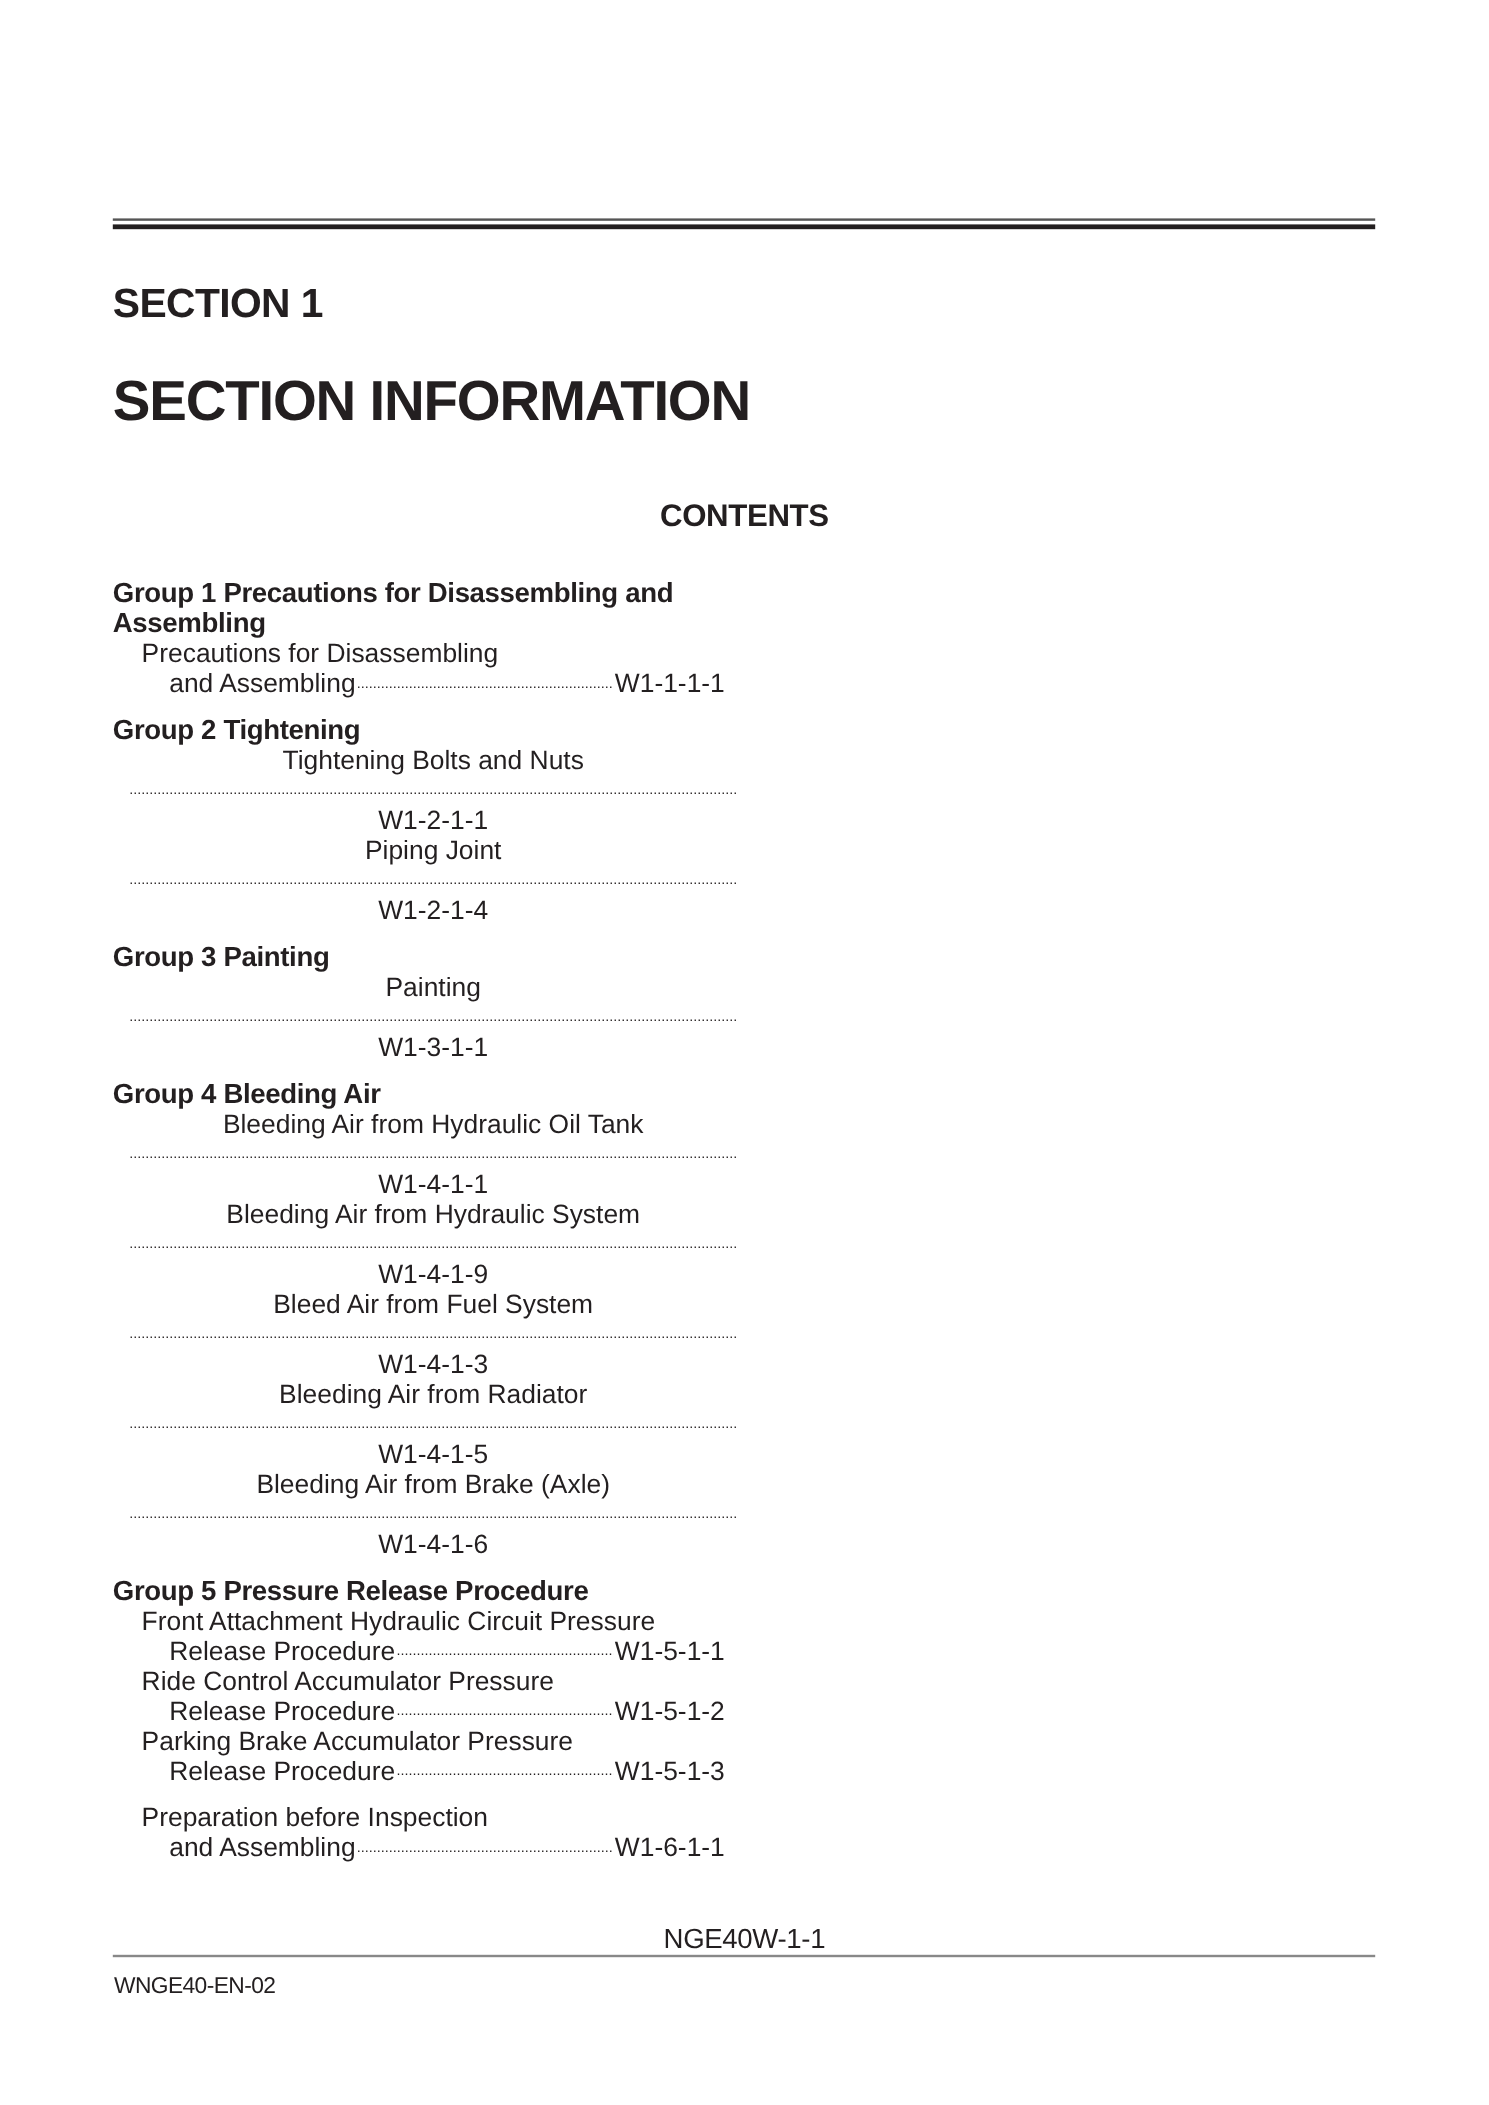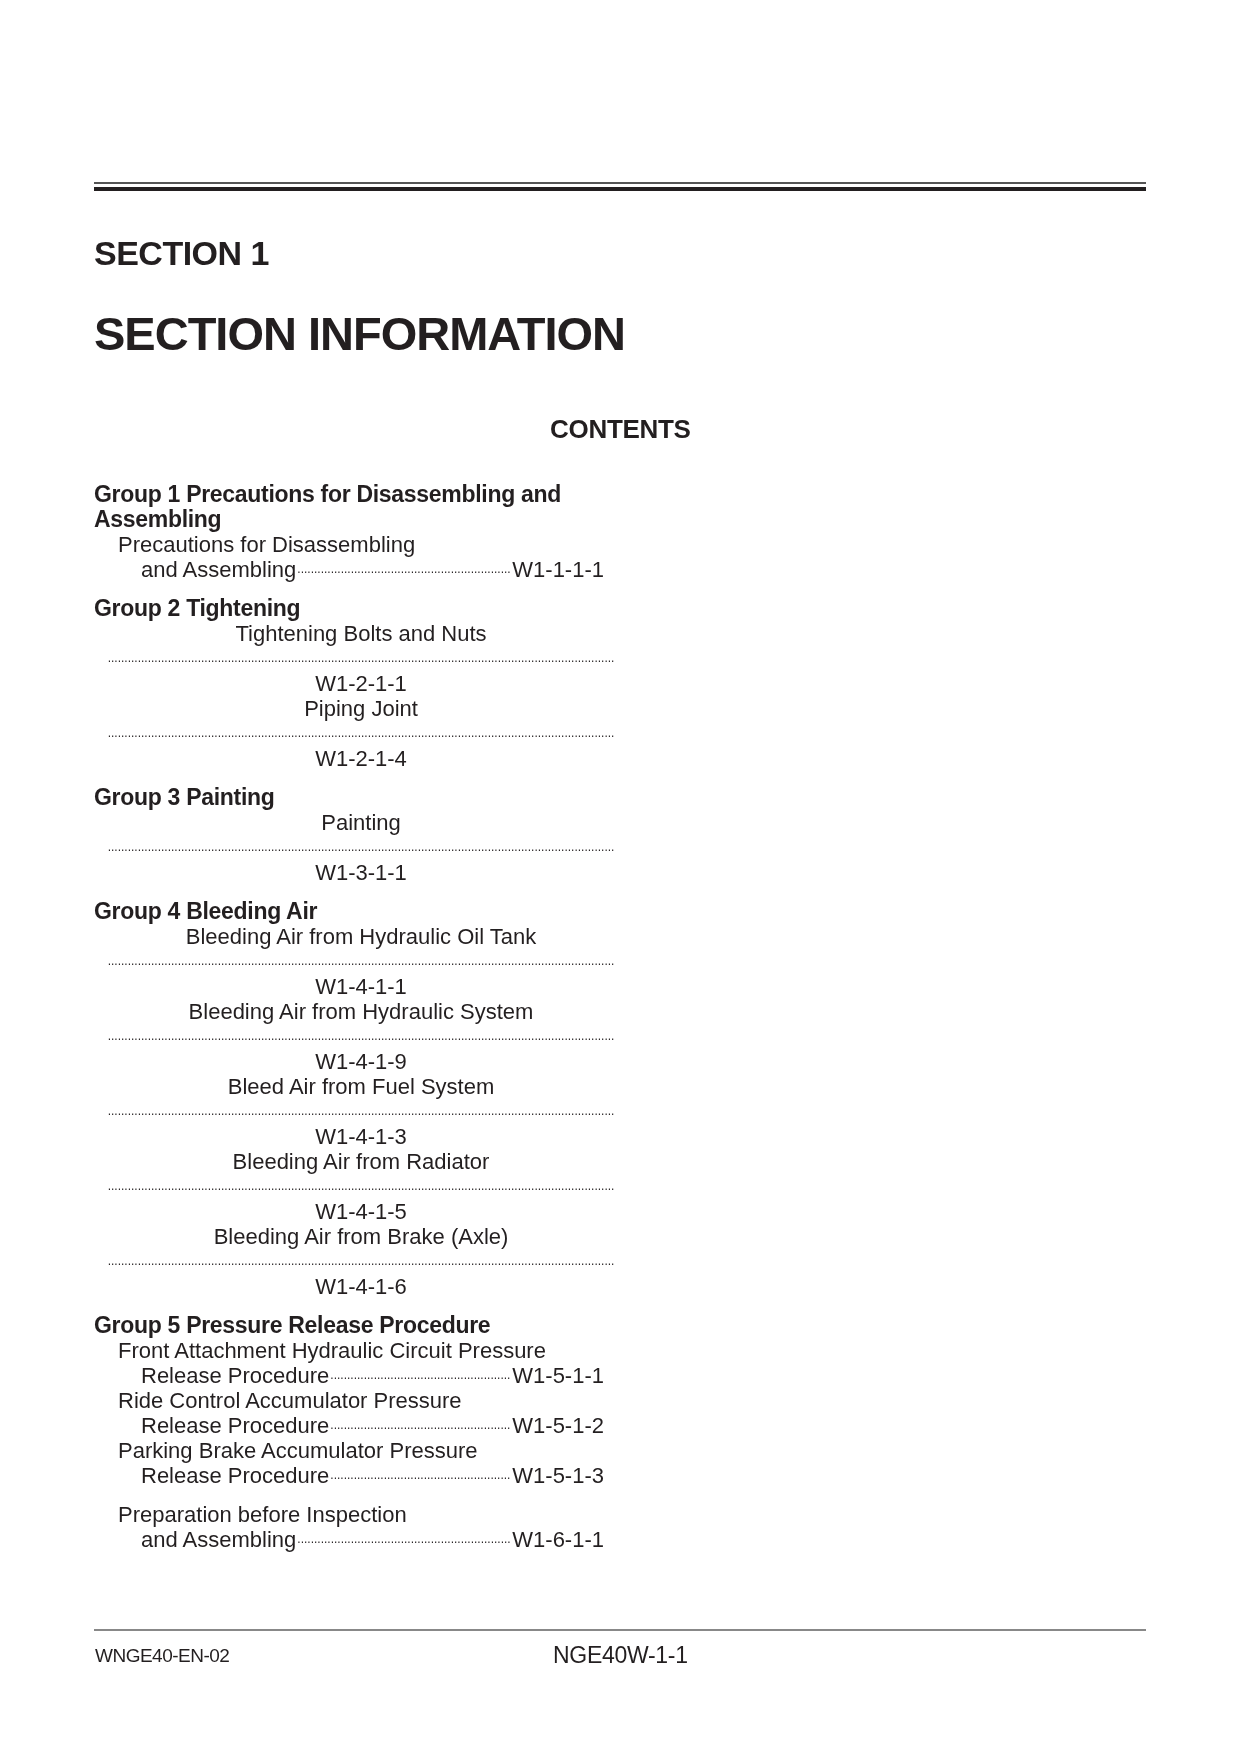--- a/index.html
+++ b/index.html
@@ -17,21 +17,21 @@
   .entry .line1 { padding-left: 24px; }
   .entry .row { display: flex; align-items: center; }
   .entry .row.indent { padding-left: 47px; }
   .entry .row.first { padding-left: 24px; flex-direction: column; }
   .entry .txt { white-space: nowrap; }
   .entry .dots { flex: 1; overflow: hidden; white-space: nowrap; margin: 0 1px; letter-spacing: 0px; font-size: 12px; }
   .entry .dots::before { content: "........................................................................................................................................................"; }
   .entry .page { white-space: nowrap; }
   .rule-bottom { position: absolute; left: 94px; width: 1052px; top: 1629px; height: 2px; background: #888; }
   .footer-left { position: absolute; left: 95px; top: 1645px; font-size: 19px; letter-spacing: -0.5px; }
-  .footer-center { position: absolute; left: 553px; top: 1642px; font-size: 23px; letter-spacing: -0.3px; }
+  .footer-center { position: absolute; left: 553px; top: 1602px; font-size: 23px; letter-spacing: -0.3px; }
 </style>
 </head>
 <body>
 
 <div class="rule-top-thin"></div>
 <div class="rule-top-thick"></div>
 
 <div class="section-label">SECTION 1</div>
 <div class="section-title">SECTION INFORMATION</div>
 

